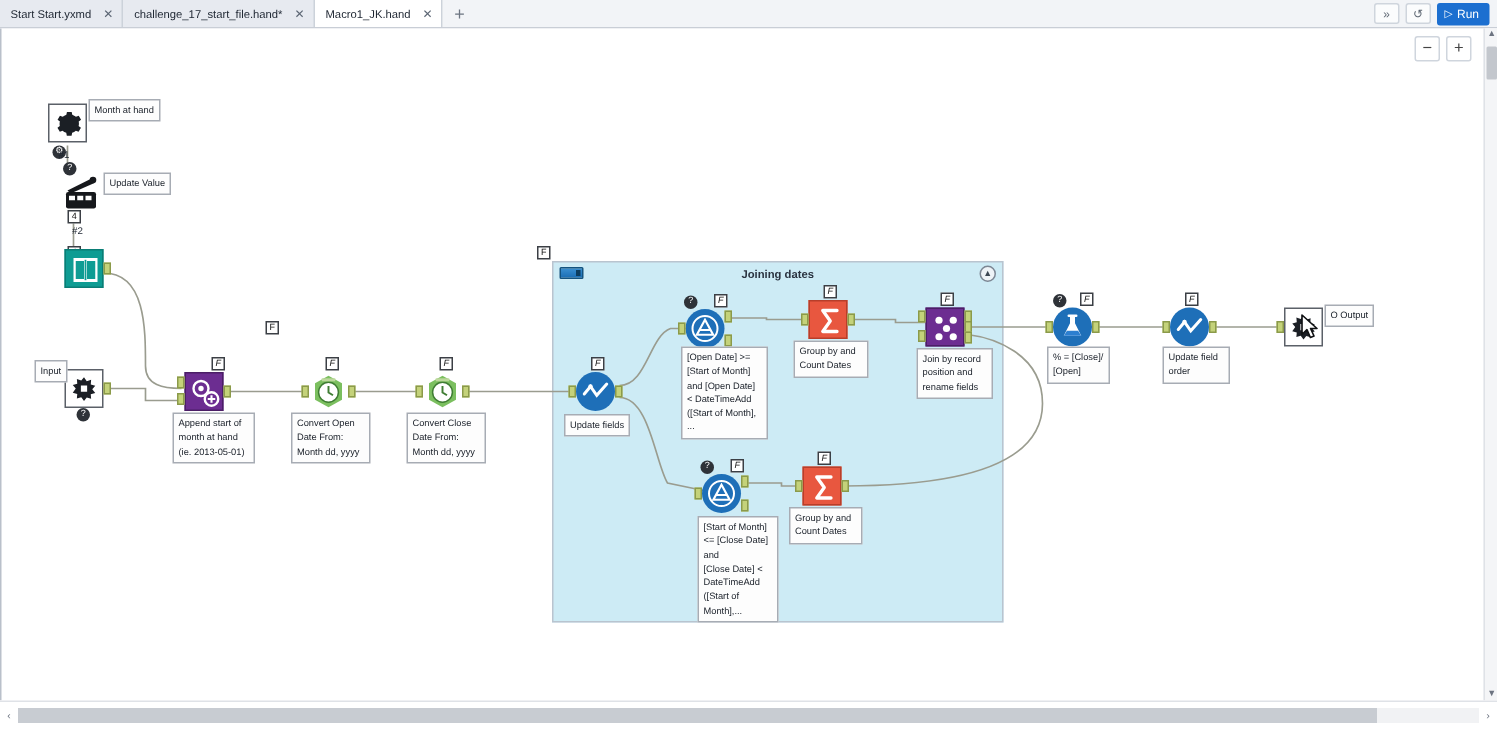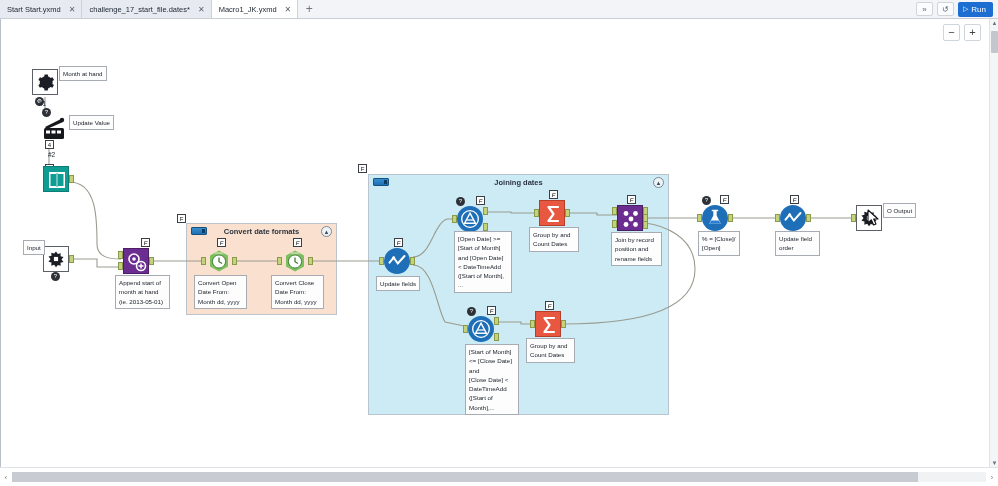--- a/index.html
+++ b/index.html
@@ -175,25 +175,25 @@
 <body>
 
 <div id="app">
 
   <div class="tabbar">
     <div class="tab">
       <span>Start Start.yxmd</span>
       <span class="tab-x">✕</span>
     </div>
     <div class="tab">
-      <span>challenge_17_start_file.dates*</span>
+      <span>challenge_17_start_file.hand*</span>
       <span class="tab-x">✕</span>
     </div>
     <div class="tab active">
-      <span>Macro1_JK.yxmd</span>
+      <span>Macro1_JK.hand</span>
       <span class="tab-x">✕</span>
     </div>
     <div class="tab-plus">+</div>
     <div class="tabbar-spacer"></div>
     <div class="tabbar-right">
       <div class="tb-btn">»</div>
       <div class="tb-btn">↺</div>
       <div class="run-btn">
         <span class="play">▷</span>
         <span>Run</span>
@@ -202,25 +202,20 @@
   </div>
 
   <div class="canvas">
     <div class="canvas-inner">
 
       <div class="zoombtns">
         <div class="zoombtn">−</div>
         <div class="zoombtn">+</div>
       </div>
 
-      <div class="tcontainer" id="container-convert" style="left:185px; top:204px; width:151px; height:92px;">
-        <div class="ct-icon"></div>
-        <div class="ct-head">Convert date formats</div>
-        <div class="ct-collapse">▲</div>
-      </div>
       <div class="ct-flag" style="left:176px; top:195px;">F</div>
 
       <div class="tcontainer" id="container-join" style="left:367px; top:155px; width:301px; height:241px;">
         <div class="ct-icon"></div>
         <div class="ct-head">Joining dates</div>
         <div class="ct-collapse">▲</div>
       </div>
       <div class="ct-flag" style="left:357px; top:145px;">F</div>
 
       <svg class="wires">

